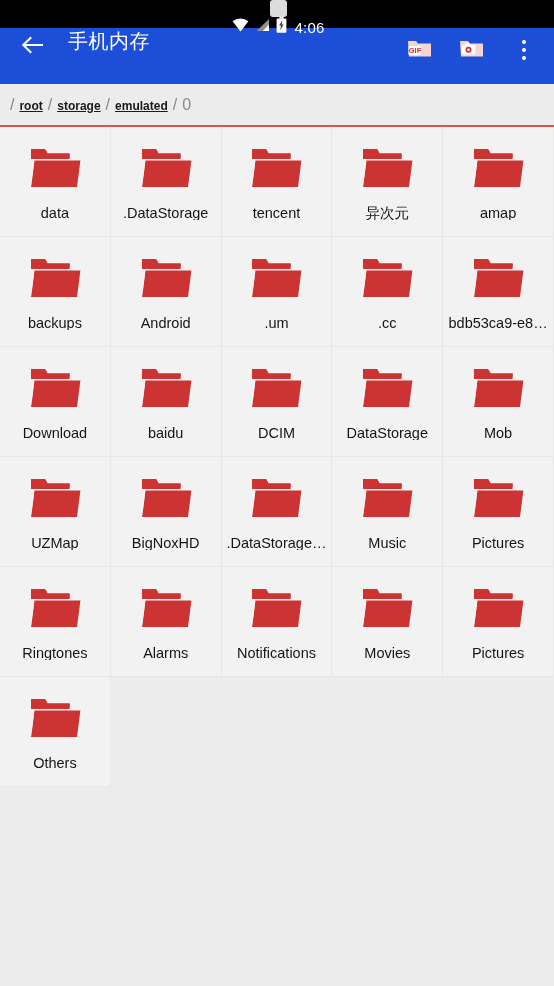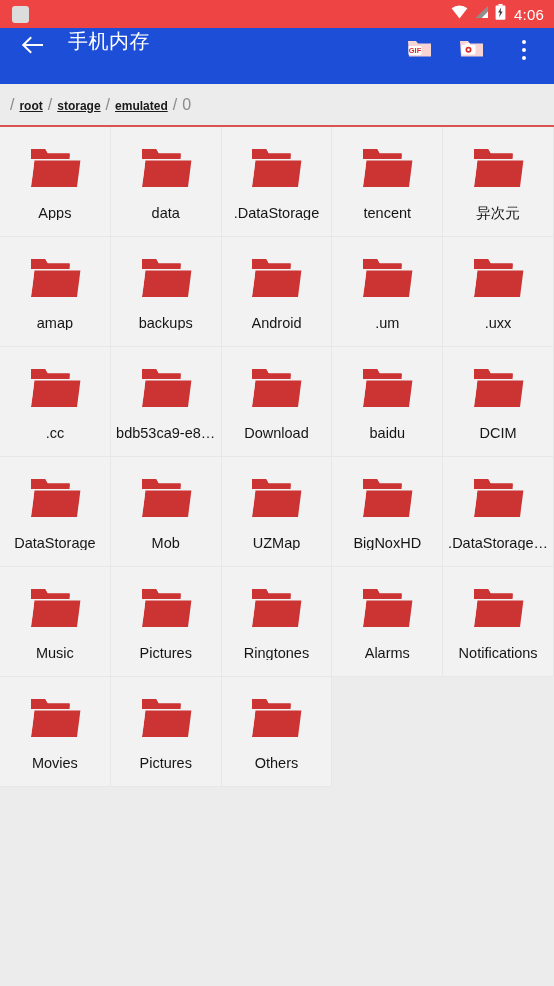--- a/index.html
+++ b/index.html
@@ -6,24 +6,25 @@
   html, body {
     width: 554px; height: 986px;
     background: #ececec;
     font-family: "Liberation Sans", "DejaVu Sans", sans-serif;
     overflow: hidden;
   }
 
   
   .statusbar {
     height: 28px; width: 100%;
-    background: #ef4444;
+    background: #000000;
     display: flex; align-items: center;
     padding: 0 10px 0 12px;
     color: #fff;
+    flex-direction: column;
   }
   .sb-left { display: flex; align-items: center; gap: 8px; }
   .sb-spacer { flex: 1; }
   .sb-right { display: flex; align-items: center; gap: 6px; }
   .notif-square {
     width: 17px; height: 17px;
     background: #dcdcdc;
     border-radius: 3px;
   }
   .sb-time {
@@ -217,29 +218,20 @@
 </div>
 
 <div class="grid" id="grid">
     <div class="cell">
       <span class="folder-ico"><svg width="52" height="42" viewBox="0 0 52 42">
           <path d="M2 2 h14 l2.6 4.6 h22 v5.4 h-38.6 z" fill="#cc3333"></path>
           <path d="M2 2 h14 l2.6 4.6 h22 v3.2 h-38.6 z" fill="#cc3333"></path>
           <path d="M5.4 13.5 h46 l-3.4 26.5 h-46 z" fill="#cc3333"></path>
           <path d="M5.4 13.5 L2.2 39.6 L2.2 16.4 Z" fill="#f2f2f2"></path>
         </svg></span>
-      <div class="cell-label">Apps</div>
-    </div>
-    <div class="cell">
-      <span class="folder-ico"><svg width="52" height="42" viewBox="0 0 52 42">
-          <path d="M2 2 h14 l2.6 4.6 h22 v5.4 h-38.6 z" fill="#cc3333"></path>
-          <path d="M2 2 h14 l2.6 4.6 h22 v3.2 h-38.6 z" fill="#cc3333"></path>
-          <path d="M5.4 13.5 h46 l-3.4 26.5 h-46 z" fill="#cc3333"></path>
-          <path d="M5.4 13.5 L2.2 39.6 L2.2 16.4 Z" fill="#f2f2f2"></path>
-        </svg></span>
       <div class="cell-label">data</div>
     </div>
     <div class="cell">
       <span class="folder-ico"><svg width="52" height="42" viewBox="0 0 52 42">
           <path d="M2 2 h14 l2.6 4.6 h22 v5.4 h-38.6 z" fill="#cc3333"></path>
           <path d="M2 2 h14 l2.6 4.6 h22 v3.2 h-38.6 z" fill="#cc3333"></path>
           <path d="M5.4 13.5 h46 l-3.4 26.5 h-46 z" fill="#cc3333"></path>
           <path d="M5.4 13.5 L2.2 39.6 L2.2 16.4 Z" fill="#f2f2f2"></path>
         </svg></span>
       <div class="cell-label">.DataStorage</div>
@@ -290,29 +282,20 @@
       <div class="cell-label">Android</div>
     </div>
     <div class="cell">
       <span class="folder-ico"><svg width="52" height="42" viewBox="0 0 52 42">
           <path d="M2 2 h14 l2.6 4.6 h22 v5.4 h-38.6 z" fill="#cc3333"></path>
           <path d="M2 2 h14 l2.6 4.6 h22 v3.2 h-38.6 z" fill="#cc3333"></path>
           <path d="M5.4 13.5 h46 l-3.4 26.5 h-46 z" fill="#cc3333"></path>
           <path d="M5.4 13.5 L2.2 39.6 L2.2 16.4 Z" fill="#f2f2f2"></path>
         </svg></span>
       <div class="cell-label">.um</div>
-    </div>
-    <div class="cell">
-      <span class="folder-ico"><svg width="52" height="42" viewBox="0 0 52 42">
-          <path d="M2 2 h14 l2.6 4.6 h22 v5.4 h-38.6 z" fill="#cc3333"></path>
-          <path d="M2 2 h14 l2.6 4.6 h22 v3.2 h-38.6 z" fill="#cc3333"></path>
-          <path d="M5.4 13.5 h46 l-3.4 26.5 h-46 z" fill="#cc3333"></path>
-          <path d="M5.4 13.5 L2.2 39.6 L2.2 16.4 Z" fill="#f2f2f2"></path>
-        </svg></span>
-      <div class="cell-label">.uxx</div>
     </div>
     <div class="cell">
       <span class="folder-ico"><svg width="52" height="42" viewBox="0 0 52 42">
           <path d="M2 2 h14 l2.6 4.6 h22 v5.4 h-38.6 z" fill="#cc3333"></path>
           <path d="M2 2 h14 l2.6 4.6 h22 v3.2 h-38.6 z" fill="#cc3333"></path>
           <path d="M5.4 13.5 h46 l-3.4 26.5 h-46 z" fill="#cc3333"></path>
           <path d="M5.4 13.5 L2.2 39.6 L2.2 16.4 Z" fill="#f2f2f2"></path>
         </svg></span>
       <div class="cell-label">.cc</div>
     </div>

